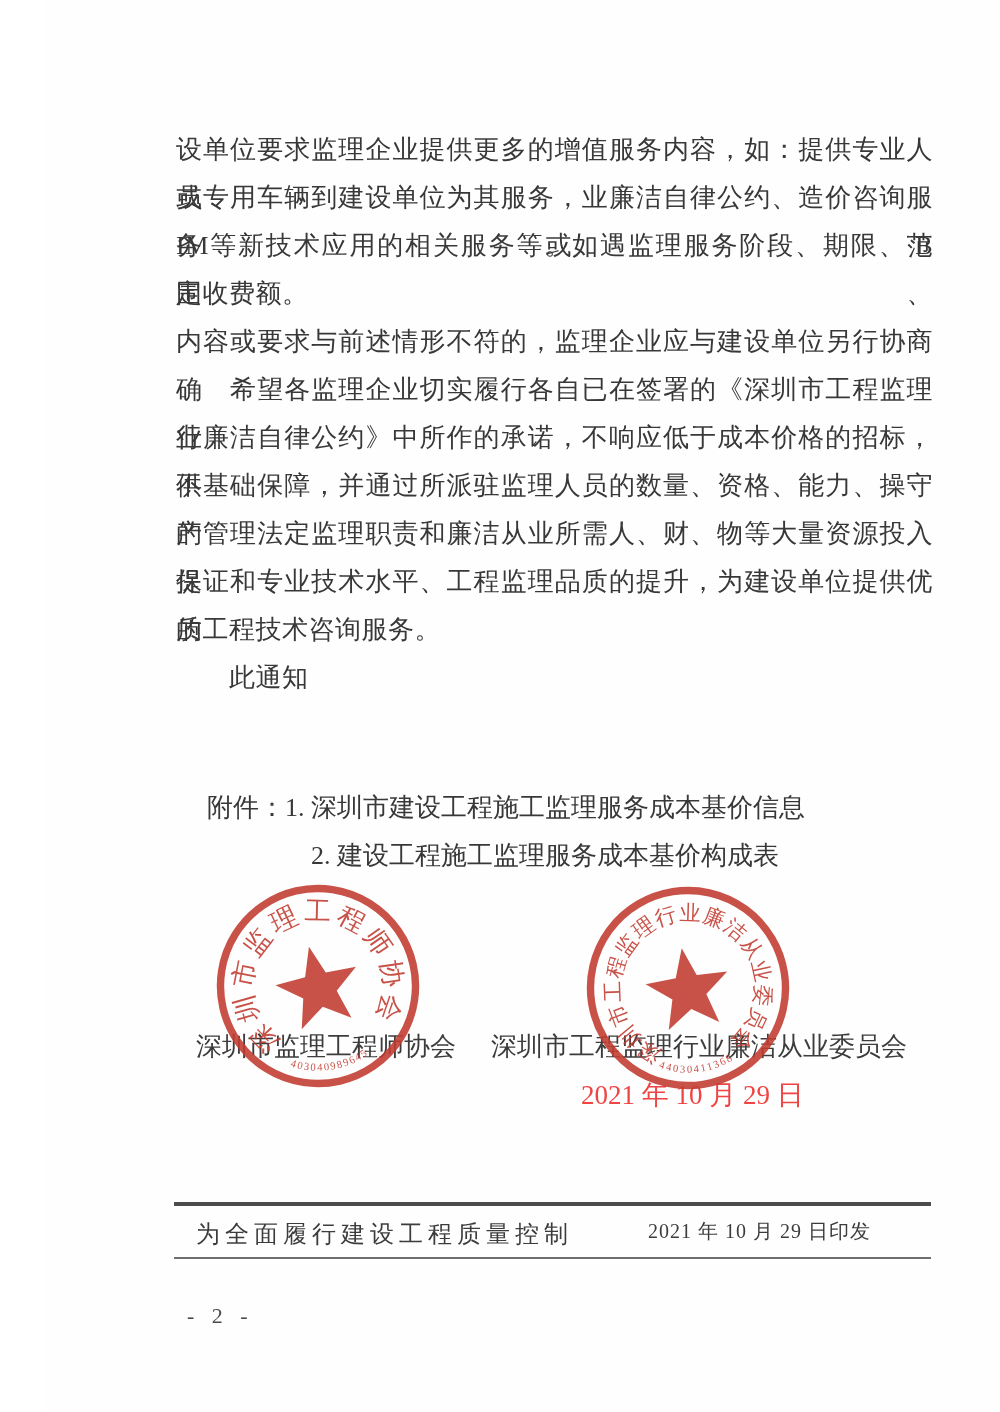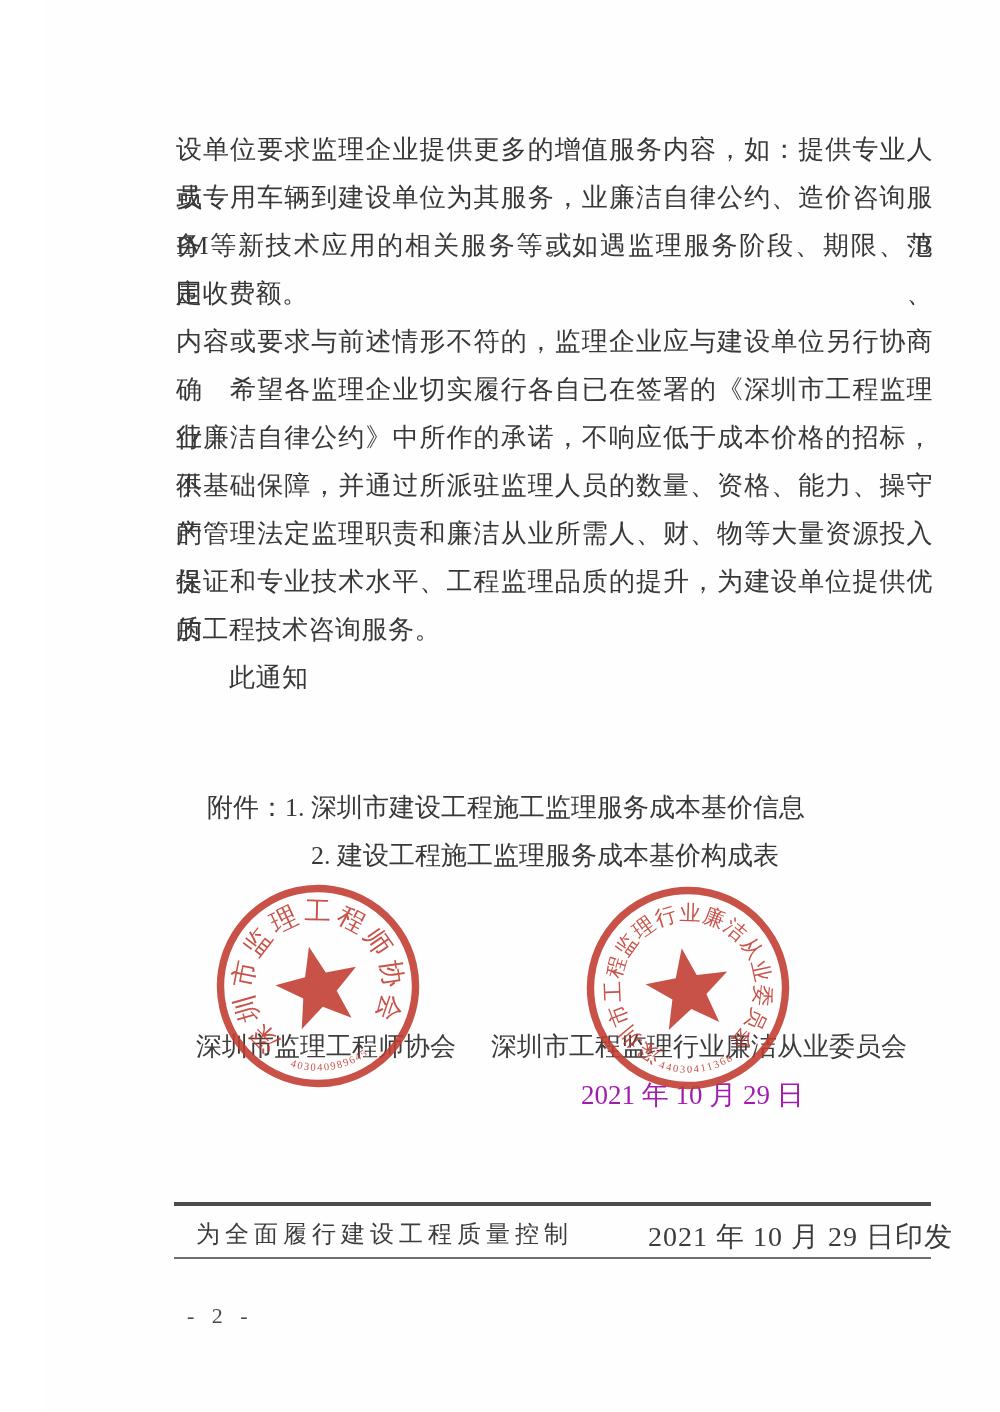--- a/index.html
+++ b/index.html
@@ -42,21 +42,21 @@
     white-space: nowrap;
     color: #3c3c3c;
   }
   .date-line {
     position: absolute;
     left: 537px;
     top: 1078px;
     font-size: 27px;
     line-height: 34px;
     white-space: nowrap;
-    color: #a21caf;
+    color: #ef4444;
   }
   .seal {
     position: absolute;
     opacity: 0.88;
   }
   .seal.left-seal  { left: 168px; top: 880px; transform: rotate(-13deg); }
   .seal.right-seal { left: 538px; top: 882px; transform: rotate(-9deg); }
   .footer-rule-top {
     position: absolute;
     left: 130px; top: 1202px;
@@ -73,21 +73,21 @@
     position: absolute;
     left: 152px; top: 1218px;
     font-size: 24px;
     letter-spacing: 5px;
     white-space: nowrap;
     color: #3c3c3c;
   }
   .footer-right {
     position: absolute;
     left: 604px; top: 1218px;
-    font-size: 28px;
+    font-size: 20px;
     letter-spacing: 1px;
     white-space: nowrap;
     color: #3c3c3c;
   }
   .page-number {
     position: absolute;
     left: 143px; top: 1303px;
     font-size: 22px;
     letter-spacing: 6px;
     color: #4a4a4a;

